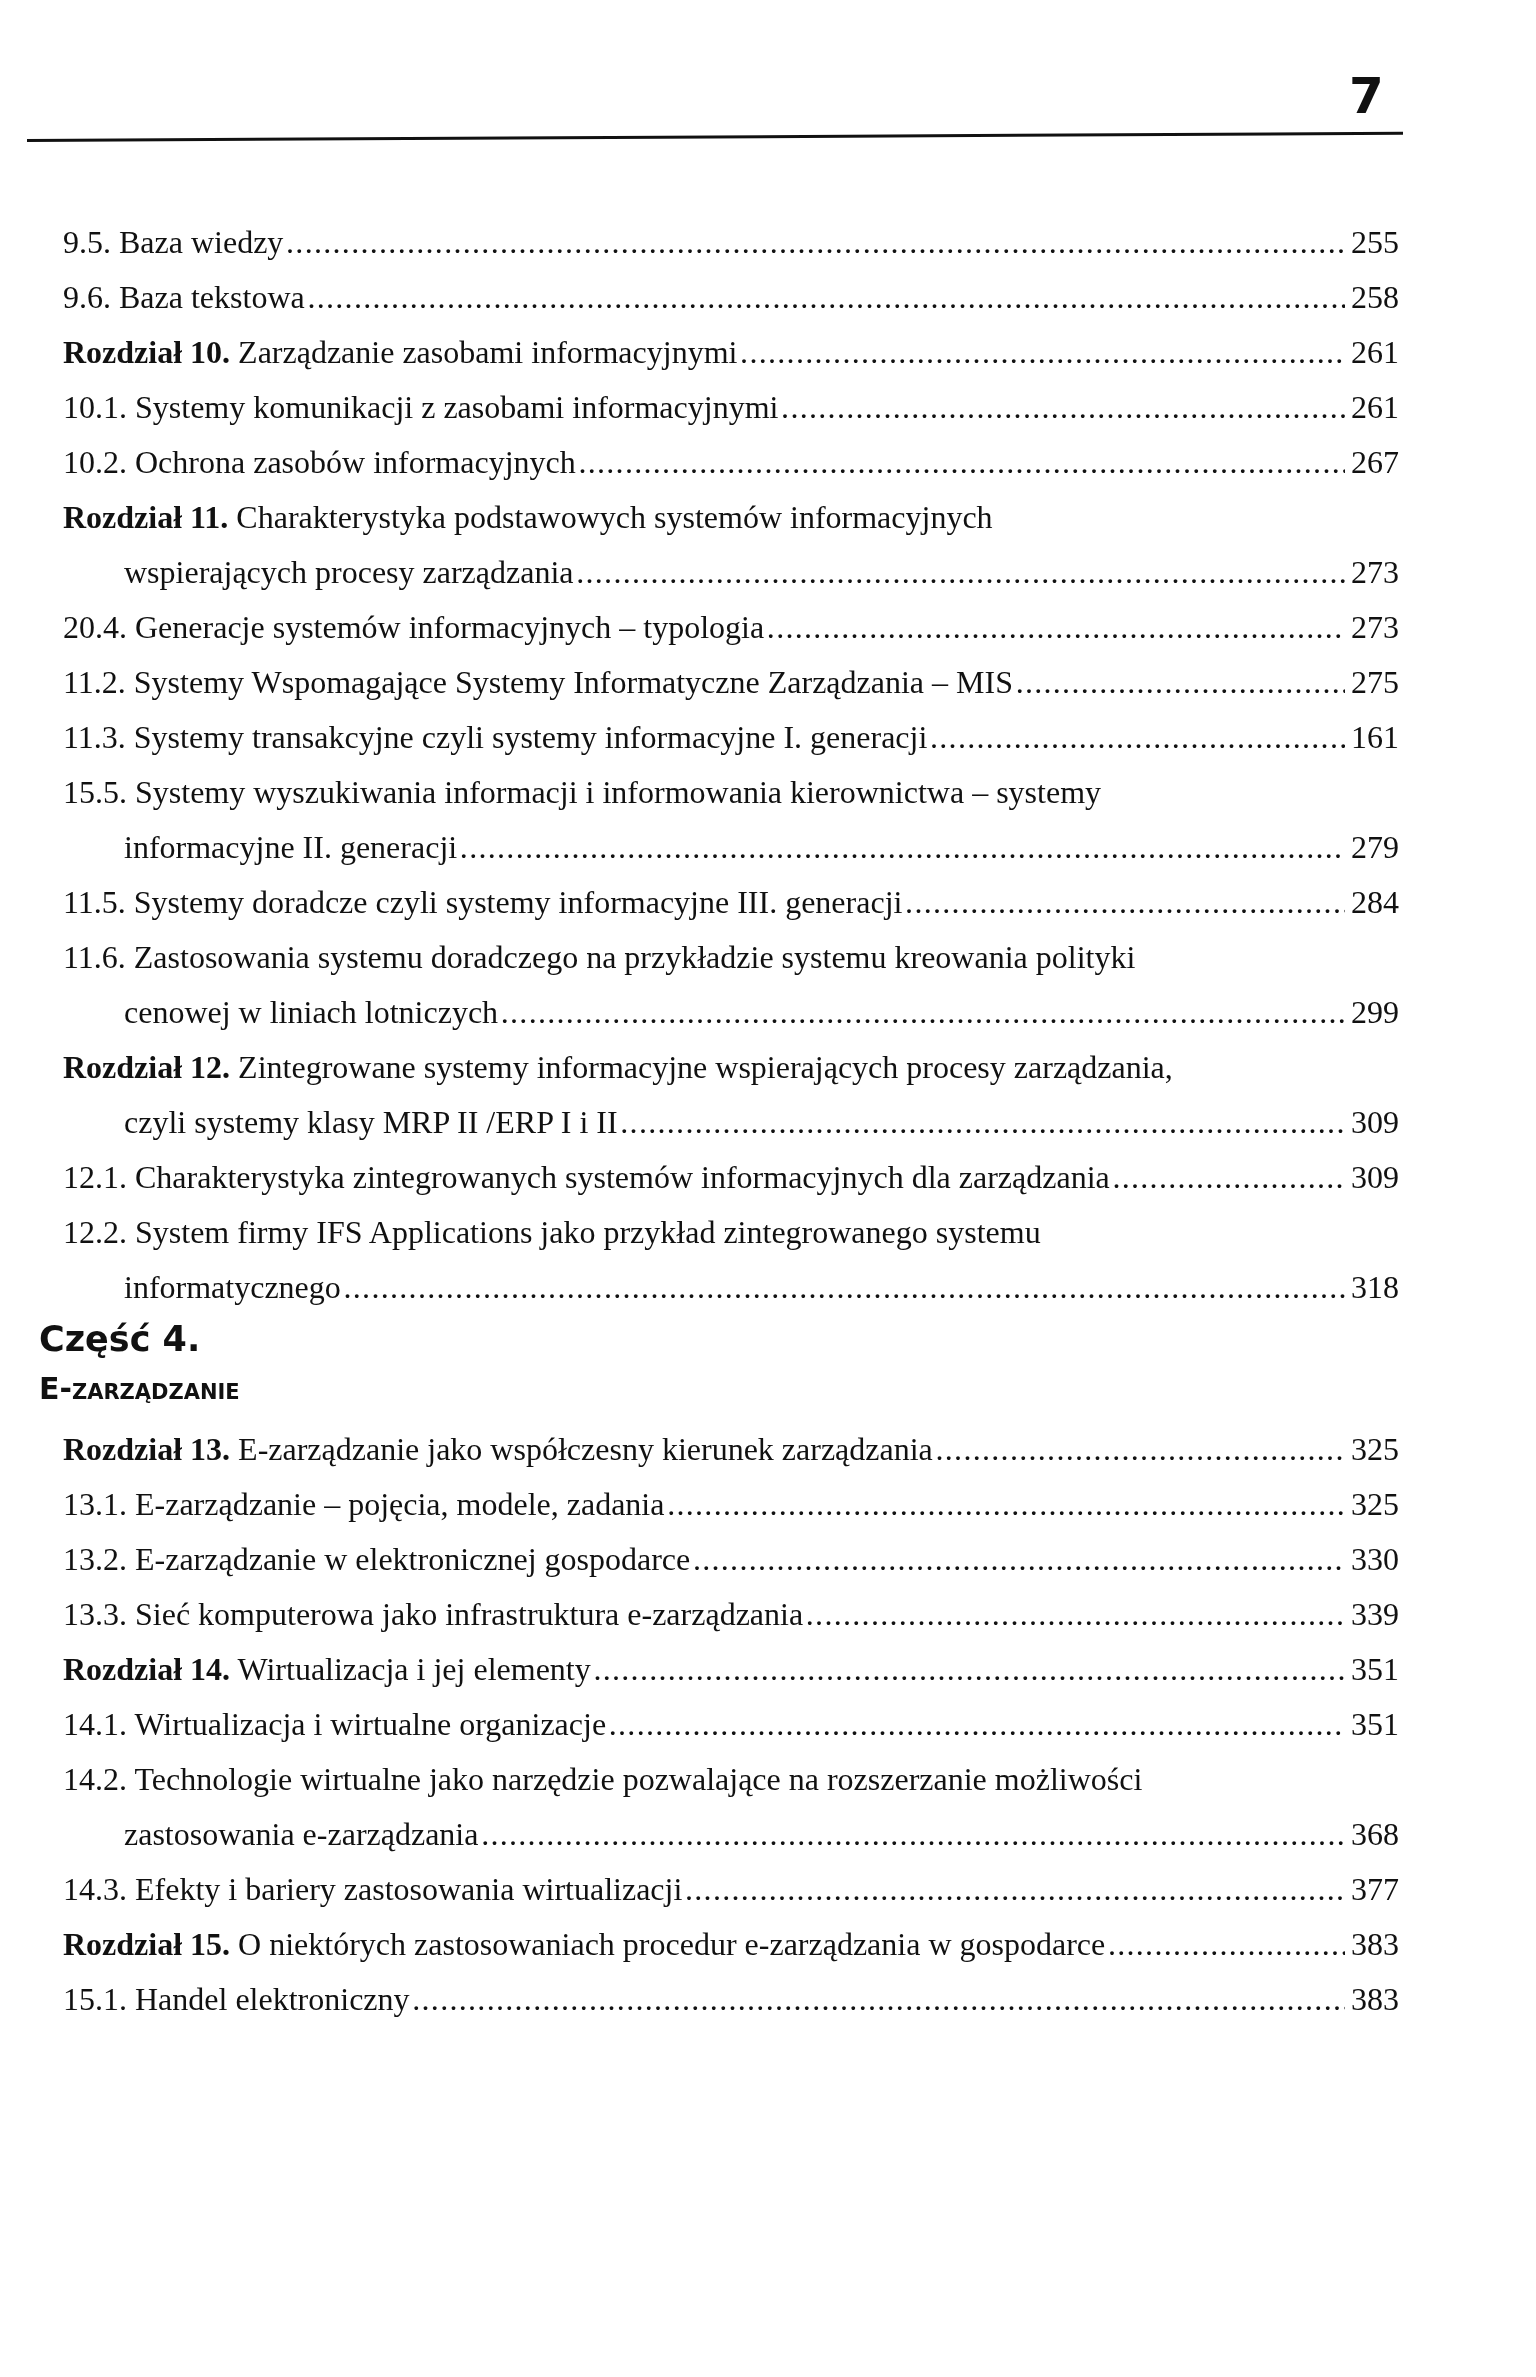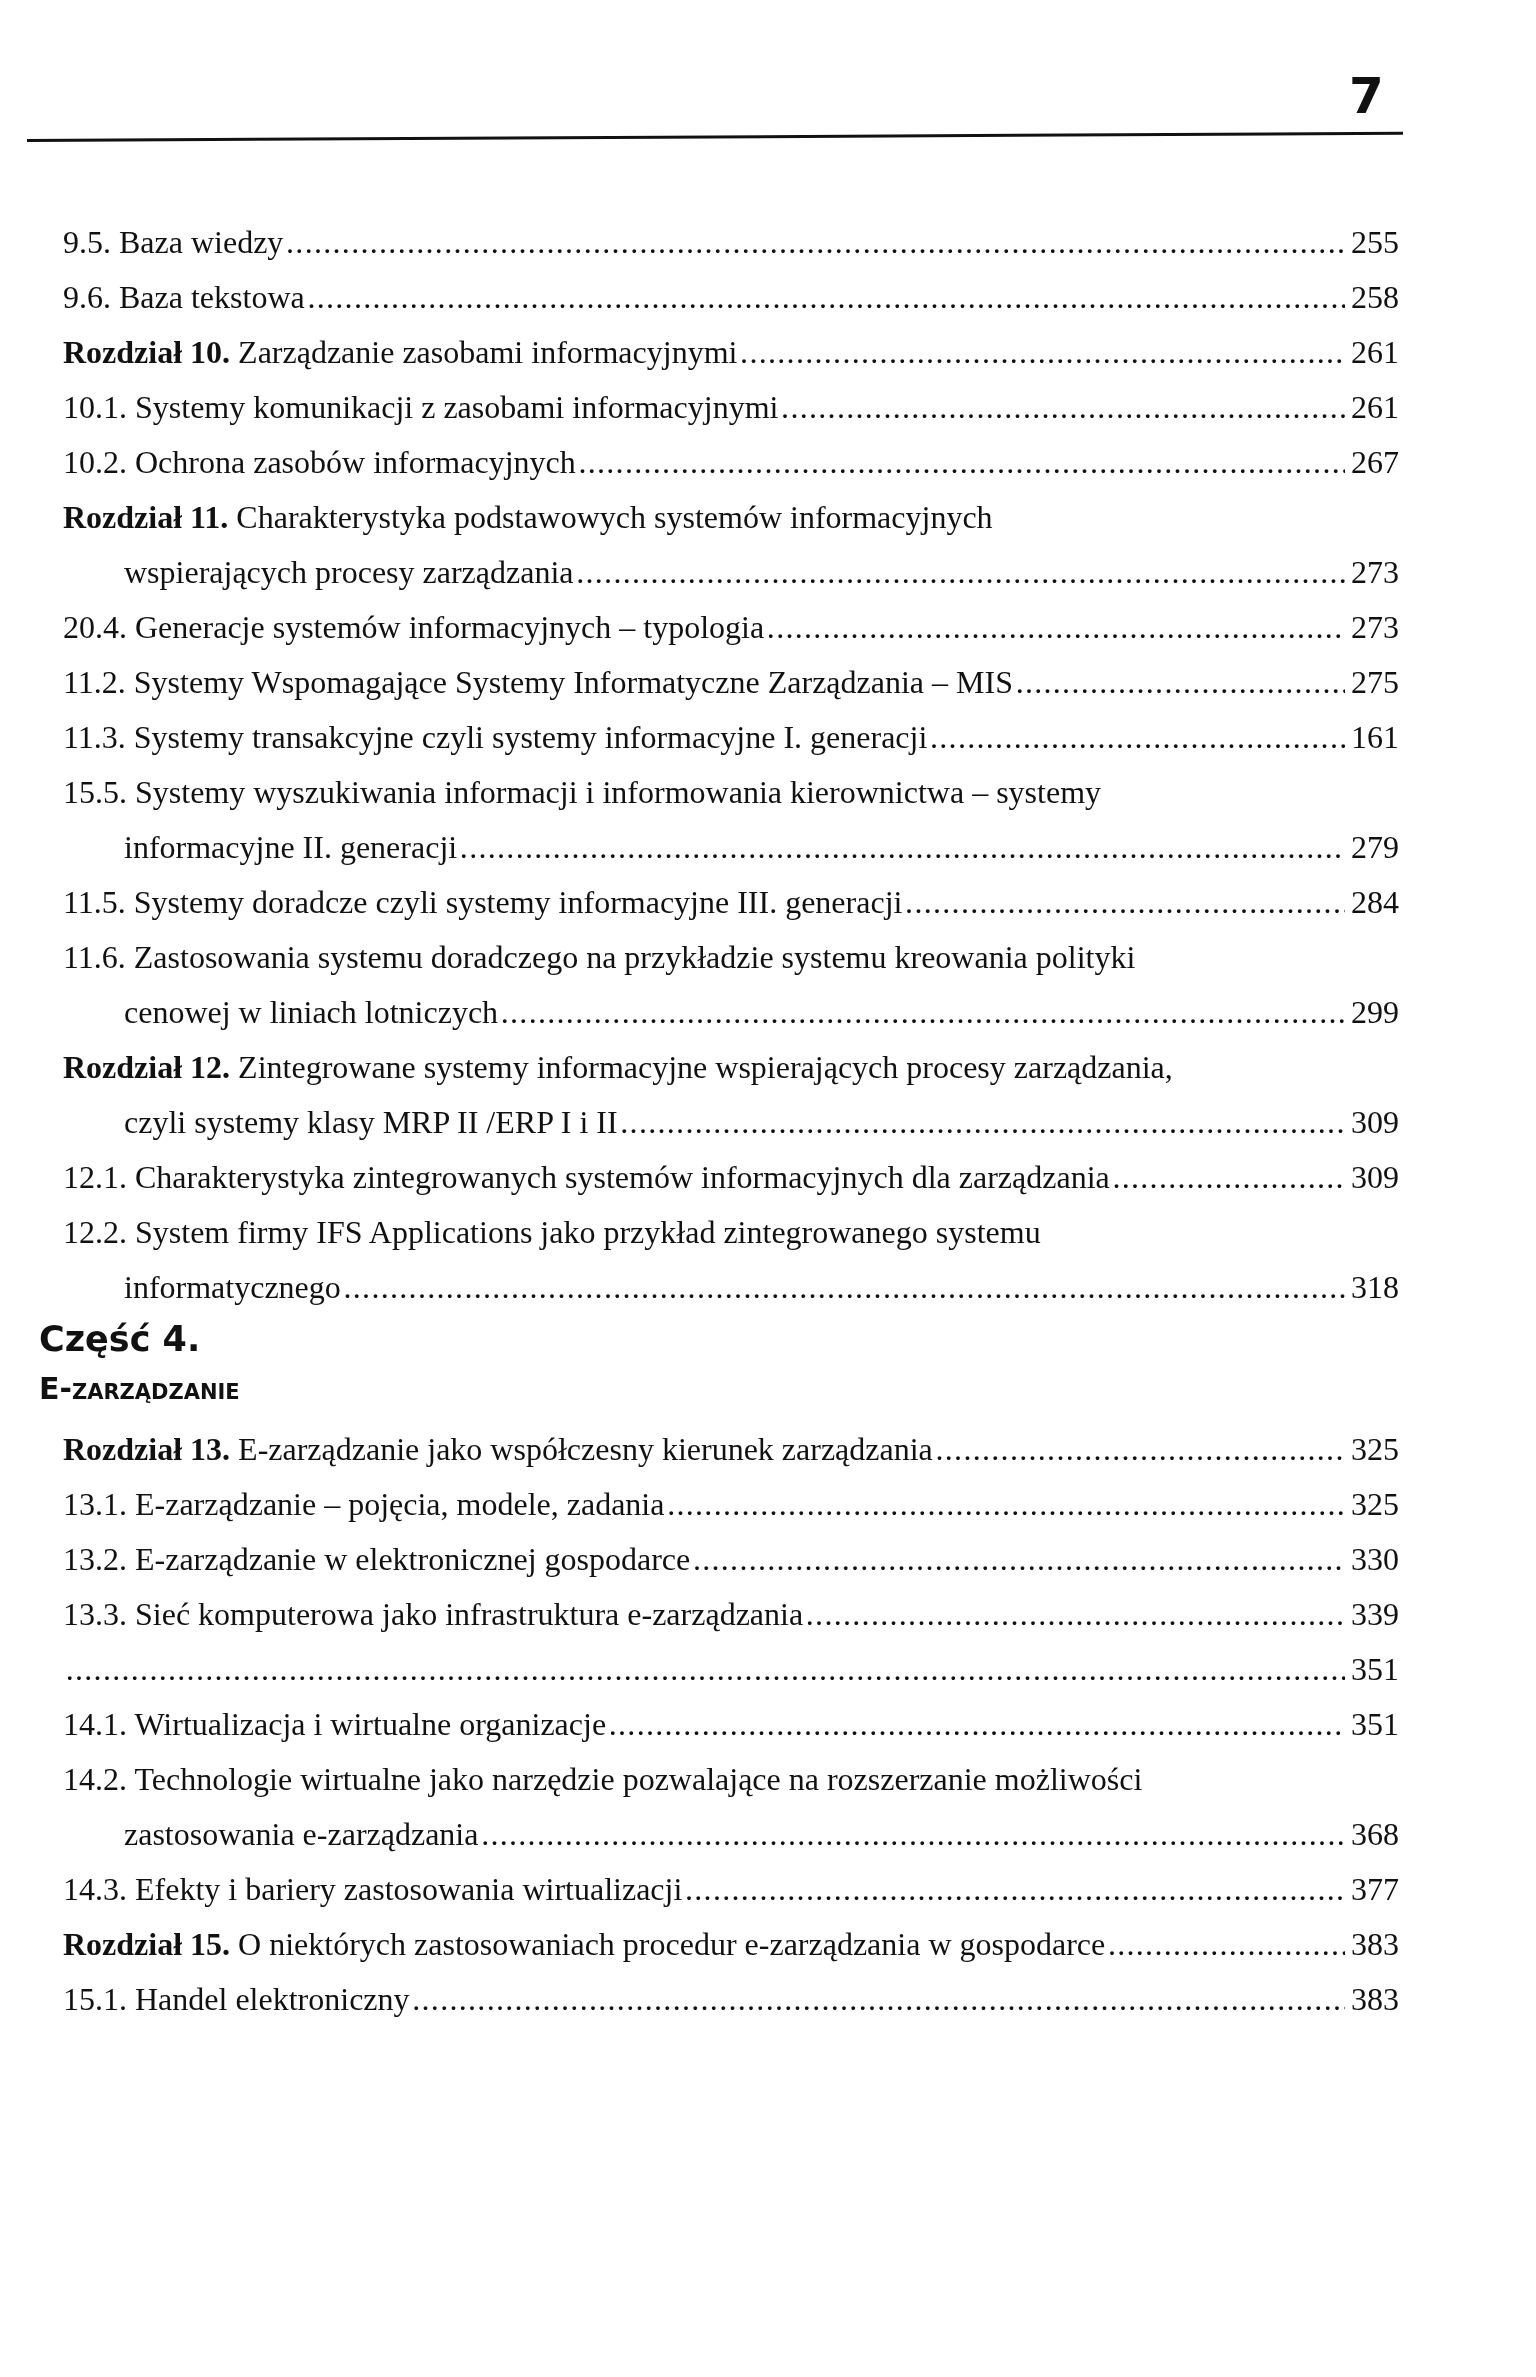--- a/index.html
+++ b/index.html
@@ -175,20 +175,21 @@
       </div>
       <div class="entry">
         <div class="line">
           <span class="label"><span>13.3.</span> <span>Sieć komputerowa  jako infrastruktura e-zarządzania</span></span>
           <span class="dots"></span>
           <span class="pg">339</span>
         </div>
       </div>
       <div class="entry">
         <div class="line">
+          <span class="label"><b>Rozdział 14.</b> <span>Wirtualizacja i jej elementy</span></span>
           <span class="dots"></span>
           <span class="pg">351</span>
         </div>
       </div>
       <div class="entry">
         <div class="line">
           <span class="label"><span>14.1.</span> <span>Wirtualizacja  i wirtualne organizacje</span></span>
           <span class="dots"></span>
           <span class="pg">351</span>
         </div>

